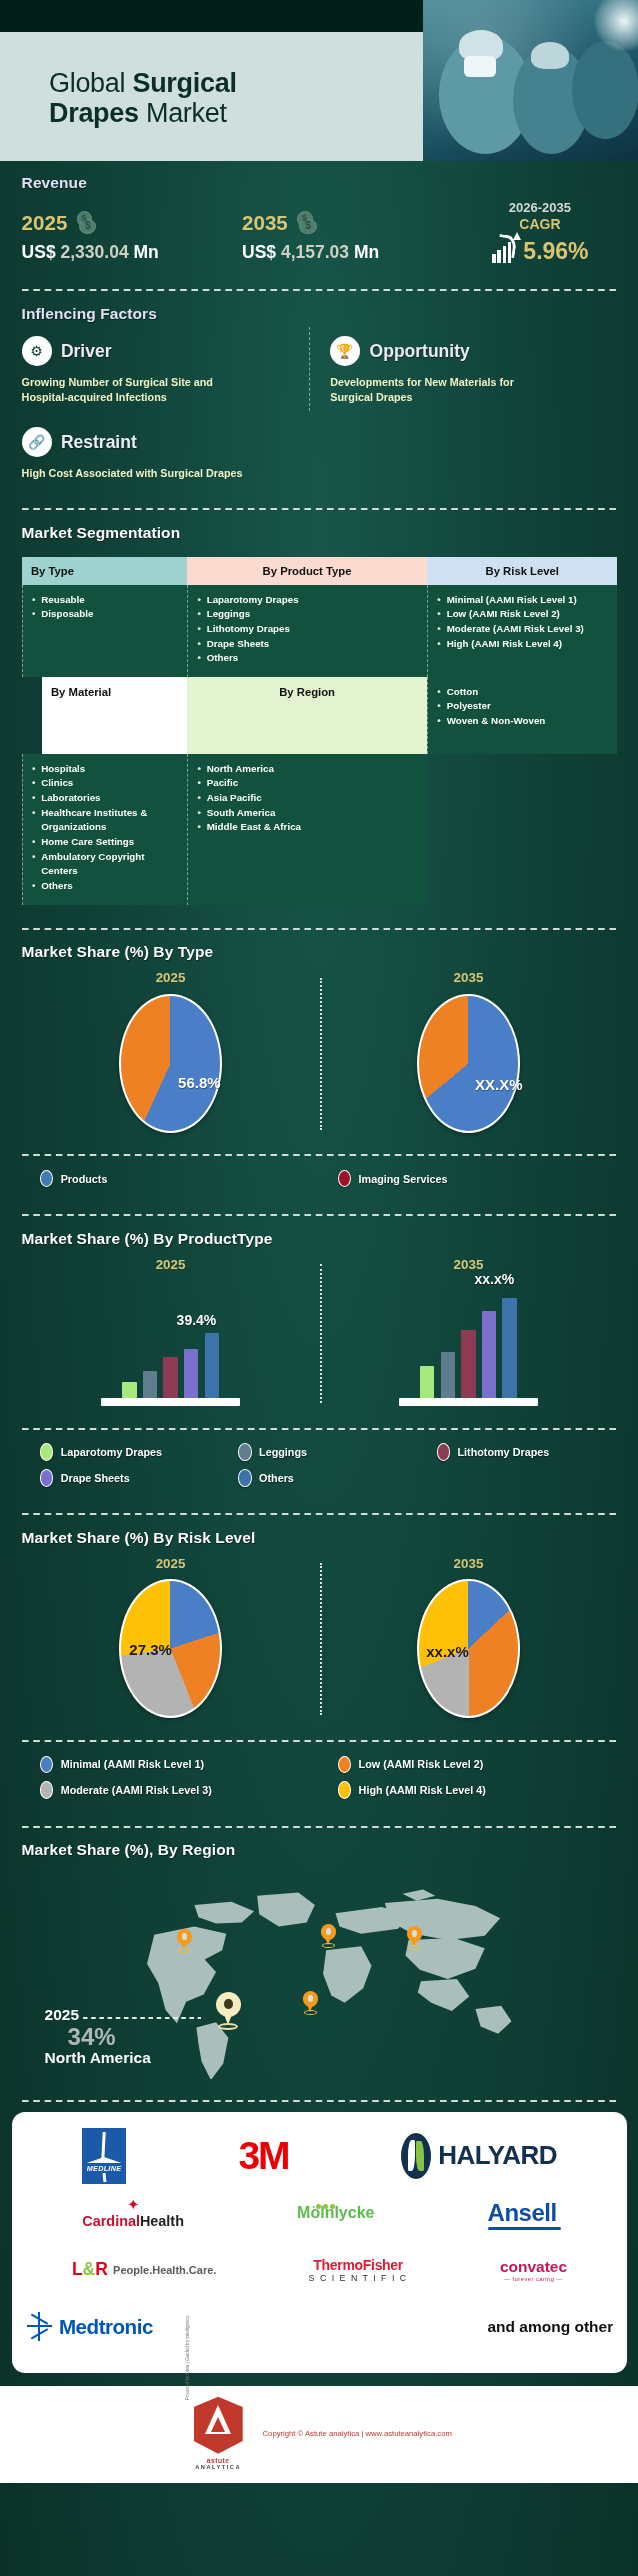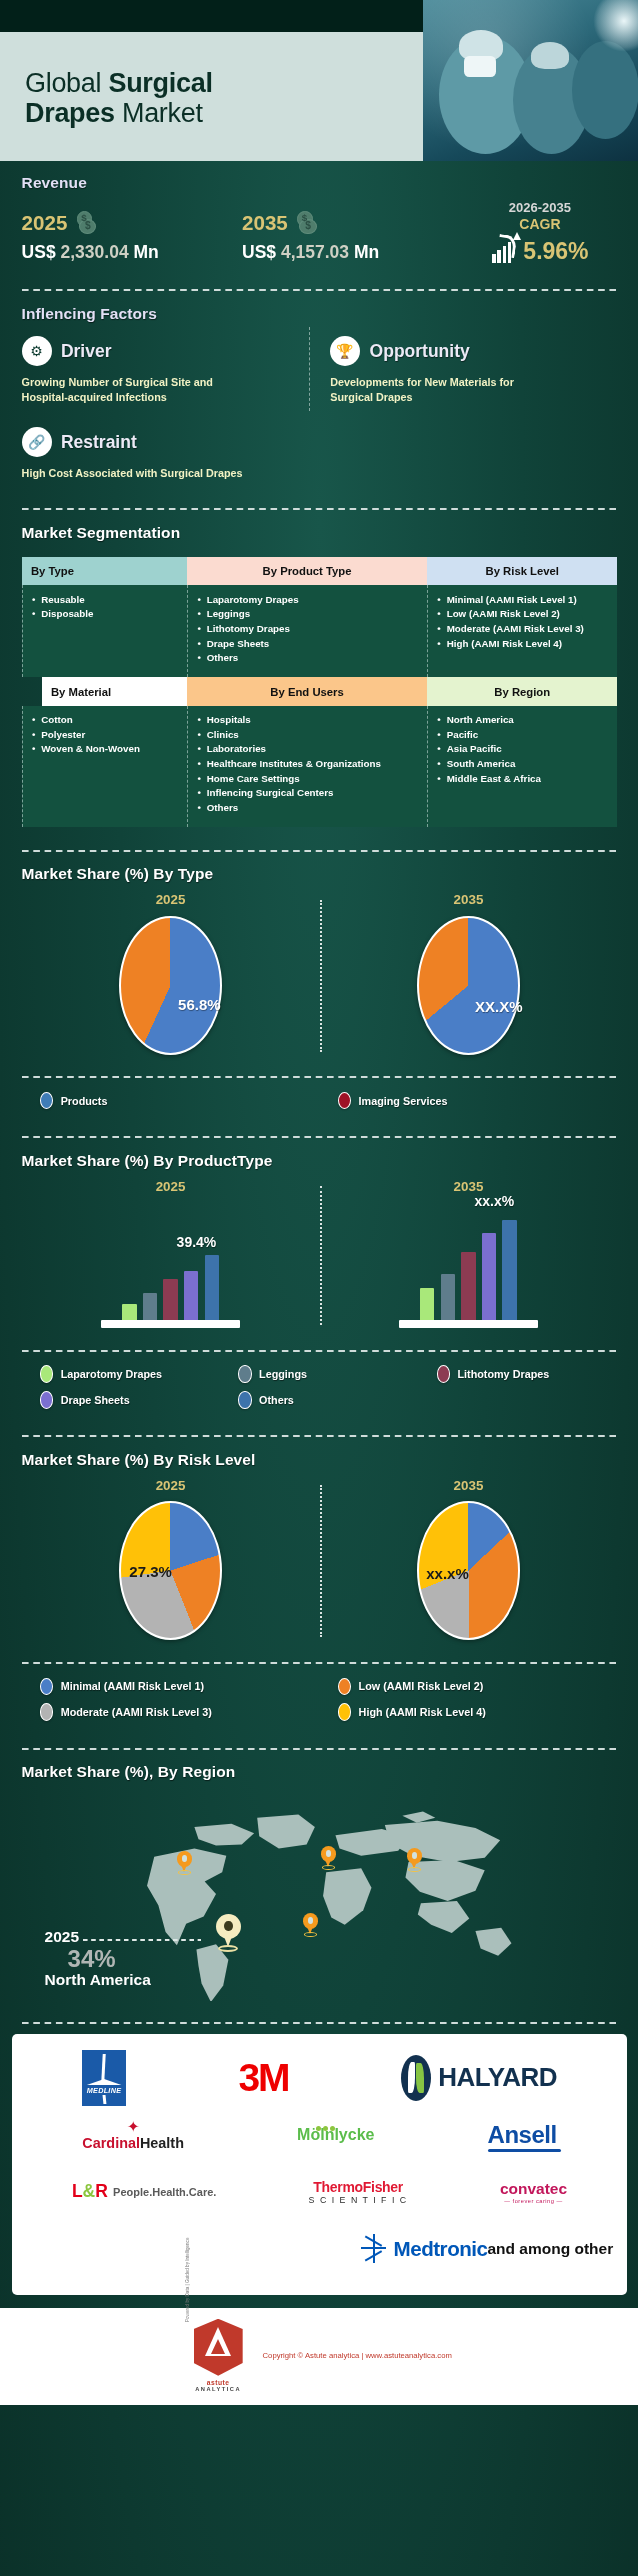--- a/index.html
+++ b/index.html
@@ -13,21 +13,21 @@
     width:639px; min-height:2905px;
     background:
       radial-gradient(ellipse at 50% 18%, #18564a 0%, #104339 45%, #0a2f27 100%);
     position:relative;
   }
   
   .topbar { height:32px; background:#022019; }
   .header {
     position:relative; height:129px;
     background:#cfdfdc;
-    display:flex; align-items:center;
+    display:flex; align-items:center;padding-left:24px;
   }
   .header-title {
     padding-left:25px; padding-top:3.1px;
     font-size:27px; line-height:1.12; color:#0b2f26;
     font-weight:300; letter-spacing:-0.3px; max-width:319px;
   }
   .header-title b { font-weight:700; }
   .header-photo {
     position:absolute; right:0; top:-32px; width:216px; height:161px;
     background:
@@ -174,21 +174,21 @@
   .pin.big .ring { bottom:-4.1px;left:2.1px;width:20.6px;height:7.2px;border:2.1px solid #e9dfa4; }
   .map-callout { position:absolute; left:23px; top:138px; }
   .mc-year { font-size:15.5px; font-weight:700; color:#ffffff; display:inline-block; }
   .mc-dash { display:inline-block; width:118px; height:1.5px; vertical-align:middle; margin-left:4.1px;
     background-image:linear-gradient(90deg,#dfe9e7 60%,transparent 0); background-size:8.2px 1.5px; }
   .mc-pct { font-size:24px; font-weight:700; color:#b0b6b4; margin-left:23px; line-height:1.05; }
   .mc-reg { font-size:15.5px; font-weight:700; color:#ffffff; }
 
   
   .kp-card {
-    margin:10.3px 12.4px 0 12.4px; background:#fff; border-radius:5px;
+    margin:10.3px 12.4px 0 12.4px; background:#fff; border-radius:13px;
     padding:15.5px 13.4px 17.5px 13.4px;
   }
   .kp-row { display:flex; align-items:center; justify-content:space-around; min-height:57px; }
   .logo-medline { width:44px;height:56px;background:#1a5aa8; position:relative; }
   .logo-medline .torch { position:absolute; left:19.6px; top:4.1px; width:3.1px; height:28px; background:#fff; transform:skewX(-3deg); }
   .logo-medline .flare { position:absolute; left:4.1px; top:29px; width:36px; height:6.2px; background:#fff;
     clip-path:polygon(0 100%,50% 0,100% 100%); }
   .logo-medline .txt { position:absolute; left:0; right:0; top:36px; text-align:center; color:#fff;
     font-size:7.2px; font-weight:700; font-style:italic; letter-spacing:0.3px; }
   .logo-medline .tail { position:absolute; left:20.6px; top:45px; width:3.1px; height:9.3px; background:#fff; transform:skewX(6deg); }
@@ -375,37 +375,36 @@
         </div>
         <div class="seg-c">
           <ul>
             <li>Minimal (AAMI Risk Level 1)</li>
             <li>Low (AAMI Risk Level 2)</li>
             <li>Moderate (AAMI Risk Level 3)</li>
             <li>High (AAMI Risk Level 4)</li>
           </ul>
         </div>
         <div class="seg-h left" style="background: rgb(255, 255, 255); margin-left: 20px;">By Material</div>
-        <div class="seg-h" style="background: rgb(251, 198, 138);">By End Users</div>
         <div class="seg-h" style="background: rgb(228, 243, 207);">By Region</div>
         <div class="seg-c">
           <ul>
             <li>Cotton</li>
             <li>Polyester</li>
             <li>Woven &amp; Non-Woven</li>
           </ul>
         </div>
         <div class="seg-c">
           <ul>
             <li>Hospitals</li>
             <li>Clinics</li>
             <li>Laboratories</li>
             <li>Healthcare Institutes &amp; Organizations</li>
             <li>Home Care Settings</li>
-            <li>Inflencing Surgical Centers</li>
+            <li>Ambulatory Copyright Centers</li>
             <li>Others</li>
           </ul>
         </div>
         <div class="seg-c">
           <ul>
             <li>North America</li>
             <li>Pacific</li>
             <li>Asia Pacific</li>
             <li>South America</li>
             <li>Middle East &amp; Africa</li>
@@ -648,21 +647,21 @@
       <div class="logo-thermo">
         <div class="t1">ThermoFisher</div>
         <div class="t2">S C I E N T I F I C</div>
       </div>
       <div class="logo-convatec">
         <div class="t1">convatec</div>
         <div class="t2">— forever caring —</div>
       </div>
     </div>
 
-    <div class="kp-row" style="justify-content:flex-end">
+    <div class="kp-row" style="justify-content:space-between">
       <div class="logo-medtronic">
         <div class="mt-mark">
             <i></i>
             <i></i>
             <i></i>
             <i></i>
           </div>
         <span>Medtronic</span>
       </div>
       <div class="kp-more">and among other</div>

